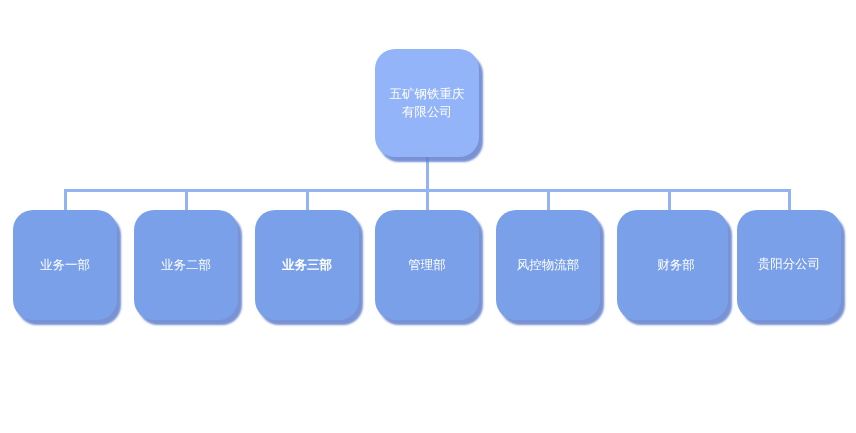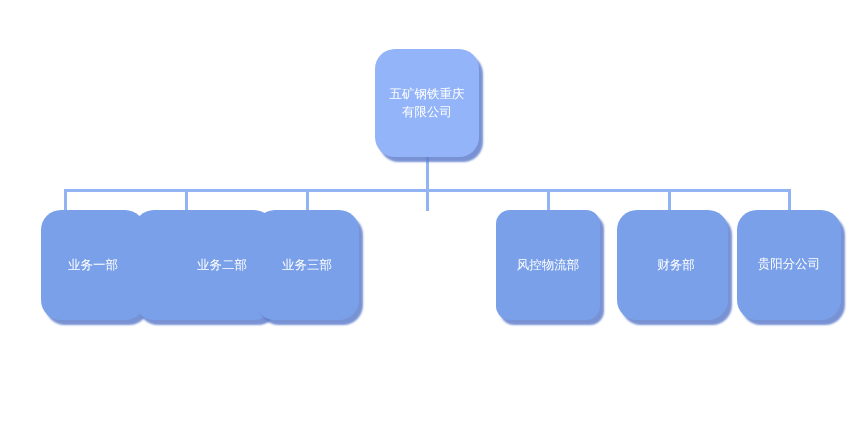--- a/index.html
+++ b/index.html
@@ -55,25 +55,25 @@
     width: 104px;
     height: 108px;
     background: var(--root-fill, #93b4f8);
   }
   .node.dept {
     top: 210px;
     width: 104px;
     height: 110px;
     background: var(--dept-fill, #7aa0e9);
   }
-  .dept.d0 { left: 13px; margin-left: 28px; }
-  .dept.d1 { left: 134px; padding-left: 36px; }
-  .dept.d2 { left: 255px; }
+  .dept.d0 { left: 13px; }
+  .dept.d1 { left: 134px; }
+  .dept.d2 { left: 255px; font-weight: bold; }
   .dept.d3 { left: 375px; }
-  .dept.d4 { left: 496px; border-radius: 14px; }
+  .dept.d4 { left: 496px; }
   .dept.d5 { left: 617px; padding-left: 7px; }
   .dept.d6 { left: 737px; font-family: Liberation Mono, monospace; }
 </style>
 </head>
 <body>
 
 <div class="canvas">
 
   <div class="line root-drop"></div>
   <div class="line rail"></div>
@@ -92,20 +92,23 @@
 
   <div class="node dept d0">
     <span class="label">业务一部</span>
   </div>
   <div class="node dept d1">
     <span class="label">业务二部</span>
   </div>
   <div class="node dept d2">
     <span class="label">业务三部</span>
   </div>
+  <div class="node dept d3">
+    <span class="label">管理部</span>
+  </div>
   <div class="node dept d4">
     <span class="label">风控物流部</span>
   </div>
   <div class="node dept d5">
     <span class="label">财务部</span>
   </div>
   <div class="node dept d6">
     <span class="label">贵阳分公司</span>
   </div>
 

